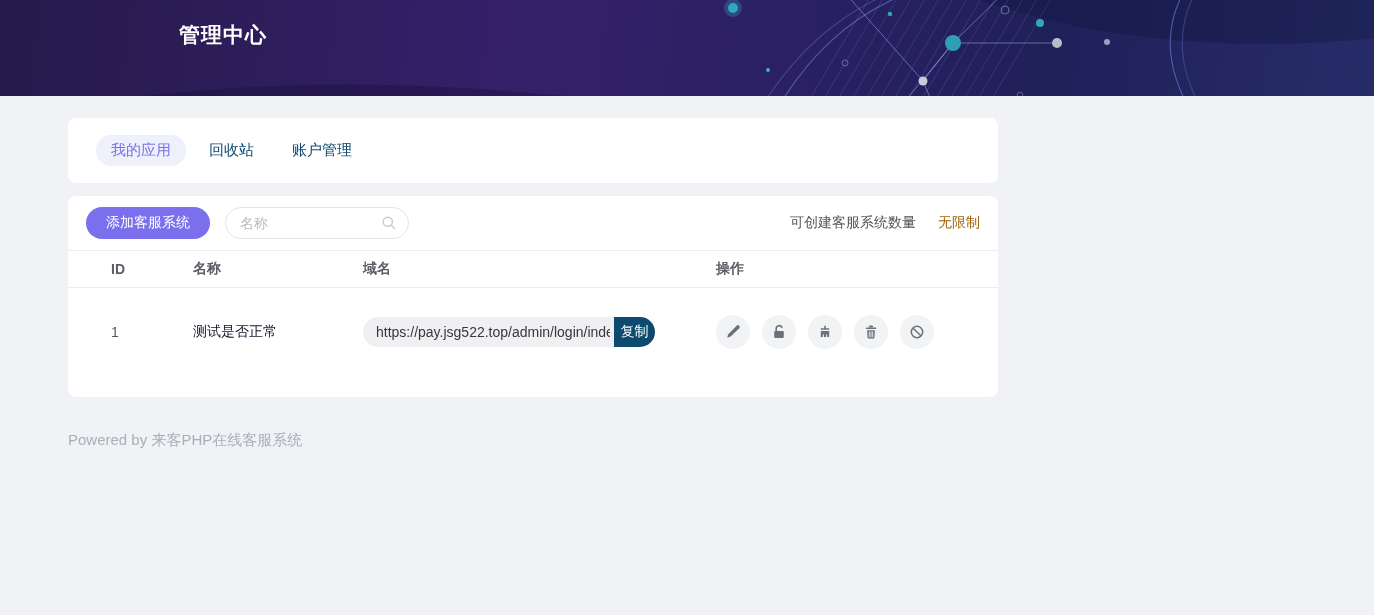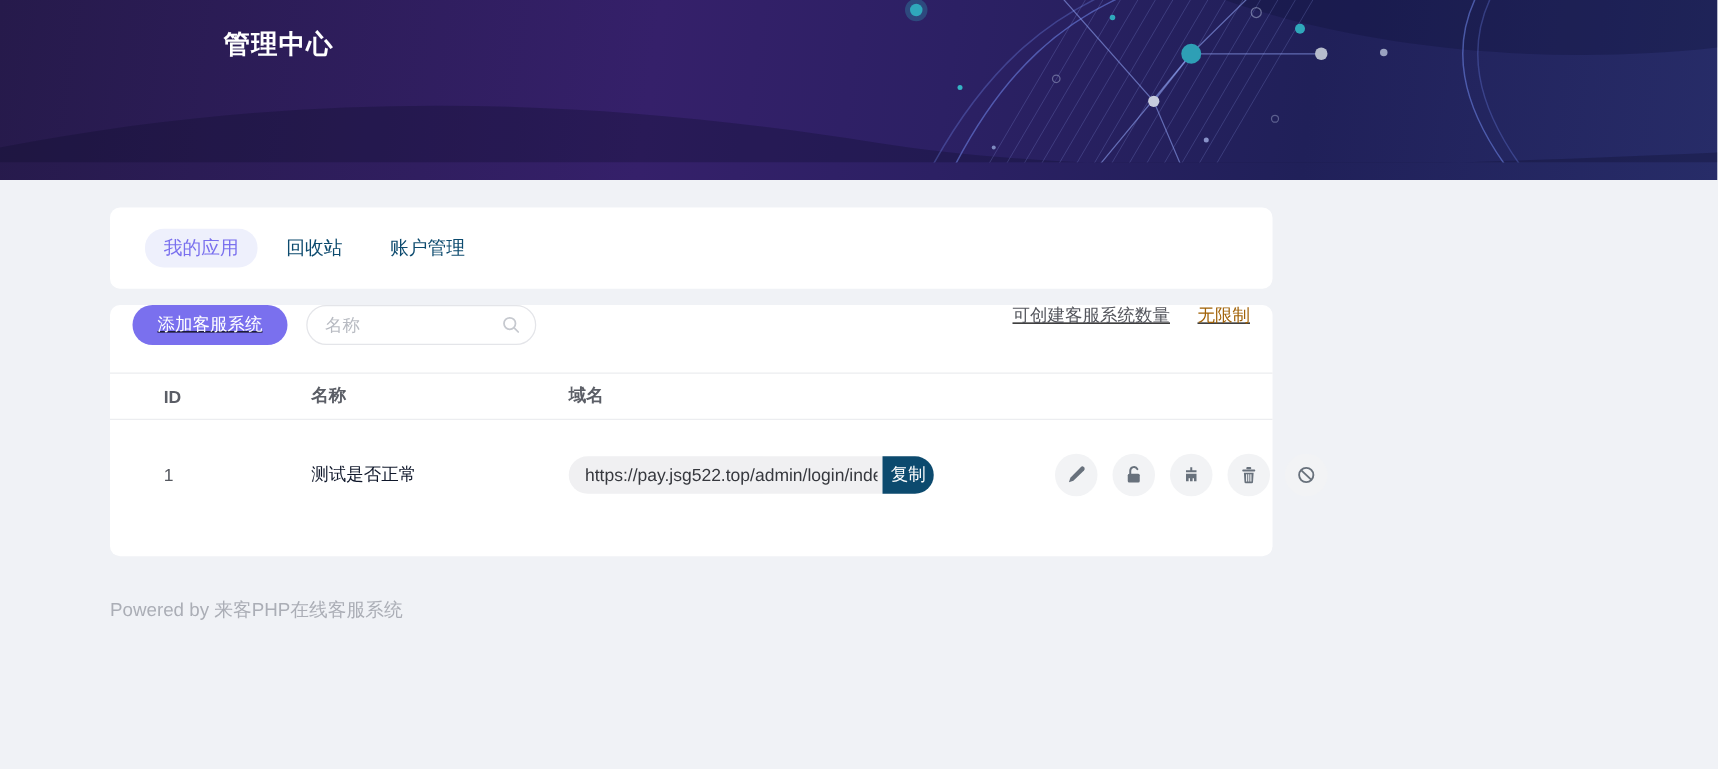--- a/index.html
+++ b/index.html
@@ -5,21 +5,21 @@
   * { margin:0; padding:0; box-sizing:border-box; }
   html,body { width:1374px; height:615px; }
   body {
     font-family:"Liberation Sans","DejaVu Sans",sans-serif;
     background:#f0f2f6;
     overflow:hidden;
   }
 
   
   .header {
-    position:relative; height:144px;
+    position:relative; height:96px;
     background:linear-gradient(98deg,#261a4b 0%,#35206a 38%,#2c2064 55%,#202059 76%,#272c68 100%);
     overflow:hidden;
   }
   .header .deco { position:absolute; top:0; left:0; pointer-events:none; }
   .header-title {
     position:absolute; left:179px; top:21px;
     color:#ffffff; font-size:21px; font-weight:bold; letter-spacing:1px;
   }
   .header-tabs {
     position:absolute; left:186px; bottom:0; display:flex; gap:37px;
@@ -27,59 +27,59 @@
   .htab {
     color:#ffffff; font-size:15px; padding-bottom:14px; cursor:pointer; position:relative;
   }
   .htab.active { color:#8987f2; }
   .htab.active::after {
     content:""; position:absolute; left:0; right:0; bottom:3px; height:3px;
     background:#6d68ea; border-radius:2px;
   }
 
   
-  .page { padding-left:88px; }
+  .page { padding-left:68px; }
   .container { width:930px; }
   .card { background:#ffffff; border-radius:8px; }
 
   
   .card-apptabs {
     margin-top:22px; height:65px;
     display:flex; align-items:center; padding-left:28px; gap:8px;
   }
   .pill-tab {
     font-size:15px; color:#0c4a6e; padding:6px 15px; border-radius:15px; cursor:pointer;
   }
   .pill-tab.active { background:#eef0fc; color:#7a70ee; }
 
   
   .card-main { margin-top:13px; }
   .toolbar {
-    height:54px; display:flex; padding:0 18px;text-decoration:underline;
+    height:54px; display:flex; align-items:center; padding:0 18px;
   }
   .add-btn {
     height:32px; padding:0 20px; border:none; border-radius:16px;
     background:#7a70ee; color:#fff; font-size:14px; cursor:pointer;
     font-family:inherit;
   }
   .search-wrap { position:relative; margin-left:15px; }
   .search-input {
     width:184px; height:32px; border:1px solid #e4e5e9; border-radius:16px;
     padding:0 36px 0 14px; font-size:14px; color:#4a4c52; outline:none;
     font-family:inherit; background:#fff;
   }
   .search-input::placeholder { color:#b8bbc2; }
   .search-icon { position:absolute; right:12px; top:8px; }
   .quota { margin-left:auto; font-size:14px; color:#53555c; }
   .quota a { color:#a16207; text-decoration:none; margin-left:22px; cursor:pointer; }
 
   
   .thead, .trow {
     display:grid; grid-template-columns:82px 170px 353px 1fr;
-    padding-left:43px; align-items:center;gap:36px;
+    padding-left:43px; align-items:center;
   }
   .thead {
     height:38px; border-top:1px solid #ecedf0; border-bottom:1px solid #ecedf0;
     color:#5b5e66; font-size:14px; font-weight:bold;
   }
   .trow { padding-top:27px; padding-bottom:48px; font-size:14px; color:#55585f; }
   .row-name { color:#0f172a; cursor:pointer;font-family:Liberation Mono, monospace; }
   .domain-group { display:flex; }
   .domain-input {
     width:251px; height:30px; border:none; background:#f0f0f2;
@@ -179,20 +179,21 @@
         </div>
         <div class="quota">
           <span>可创建客服系统数量</span><a>无限制</a>
         </div>
       </div>
 
       <div class="thead">
         <div>ID</div>
         <div>名称</div>
         <div>域名</div>
+        <div>操作</div>
       </div>
 
       <div class="trow">
         <div>1</div>
         <a class="row-name">测试是否正常</a>
         <div class="domain-group">
           <input class="domain-input" value="https://pay.jsg522.top/admin/login/inde" style="">
           <button class="copy-btn">复制</button>
         </div>
         <div class="actions">

